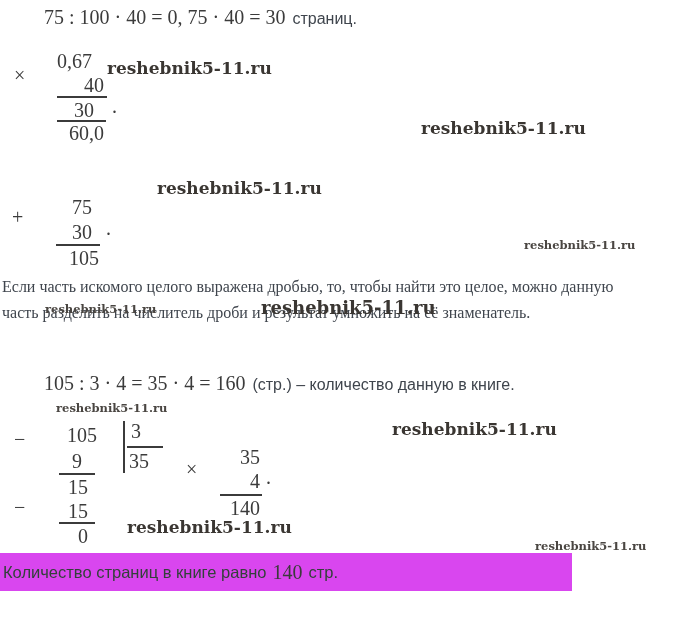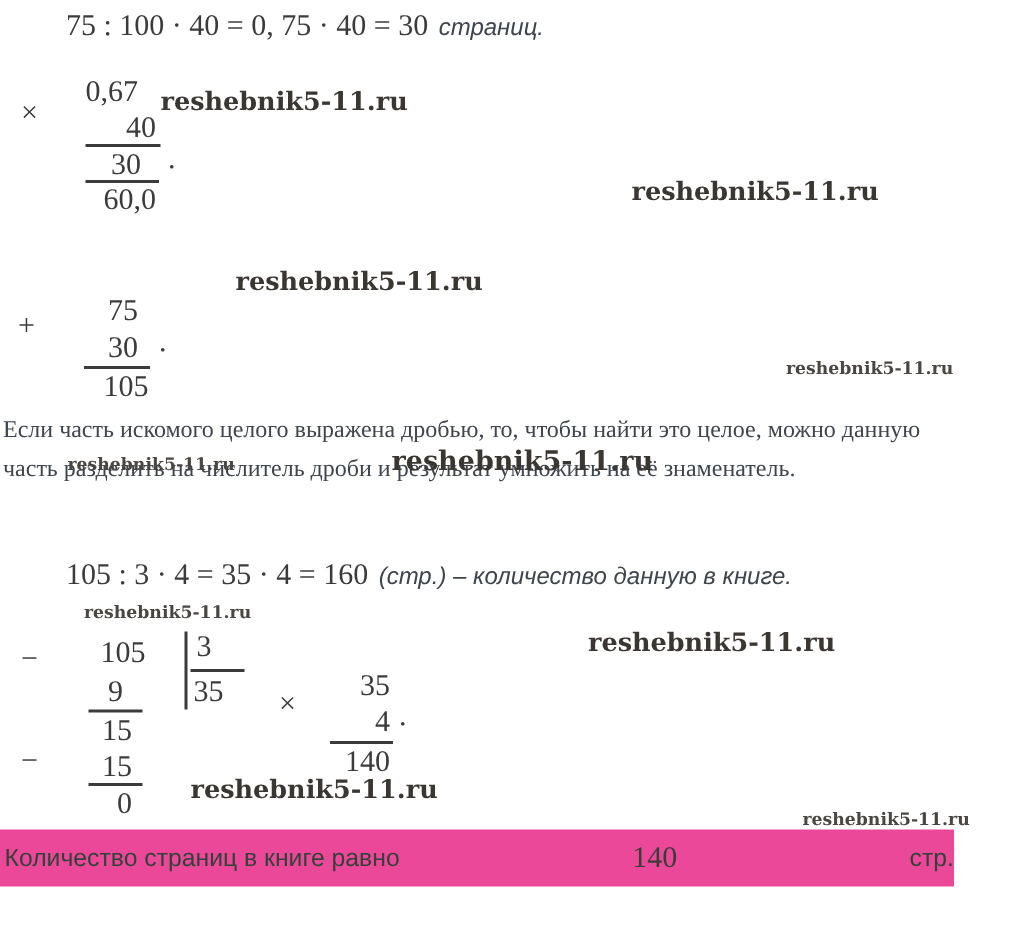--- a/index.html
+++ b/index.html
@@ -14,21 +14,21 @@
     overflow: hidden;
   }
   .abs { position: absolute; }
   .line { white-space: nowrap; }
   .math {
     font-family: "Liberation Serif", "DejaVu Serif", serif;
     font-size: 20px;
     color: #3b3b3b;
     margin-left: 42px;
   }
-  .unit { font-size: 16px; margin-left: 7px; color: #3f454d; font-style: italic; }
+  .unit { font-size: 16px; margin-left: 7px; color: #3f454d; }
   .n {
     position: absolute;
     font-family: "Liberation Serif", "DejaVu Serif", serif;
     font-size: 20px;
     line-height: 1.1;
     color: #3b3b3b;
     text-align: right;
     width: 52px;
     white-space: nowrap;
   }
@@ -47,29 +47,28 @@
     color: #3a3632;
     white-space: nowrap;
   }
   .wm-lg { font-size: 17px; }
   .wm-xl { font-size: 18px; }
   .wm-sm { font-size: 11.5px; color: #4a4642; }
   .para { font-size: 16px; line-height: 26px; color: #3f454d; font-family: Liberation Serif, serif; }
   .answer-bar {
     position: absolute;
     left: 0; top: 553px;
-    width: 636px; height: 38px;
-    background: #ec4899;
+    width: 572px; height: 38px;
+    background: #d946ef;
     display: flex;
     align-items: center;
     padding-left: 3px;
     font-size: 16.5px;
     color: #33413a;
     white-space: nowrap;
-    justify-content: space-between;
   }
   .answer-value { font-size: 20px; margin: 0 6px; }
 </style>
 </head>
 <body>
 
 <div class="page">
 
   <div class="line abs" style="left:2px; top:6px;">
     <span class="math">75 : 100 · 40 = 0, 75 · 40 = 30</span><span class="unit">страниц.</span>

